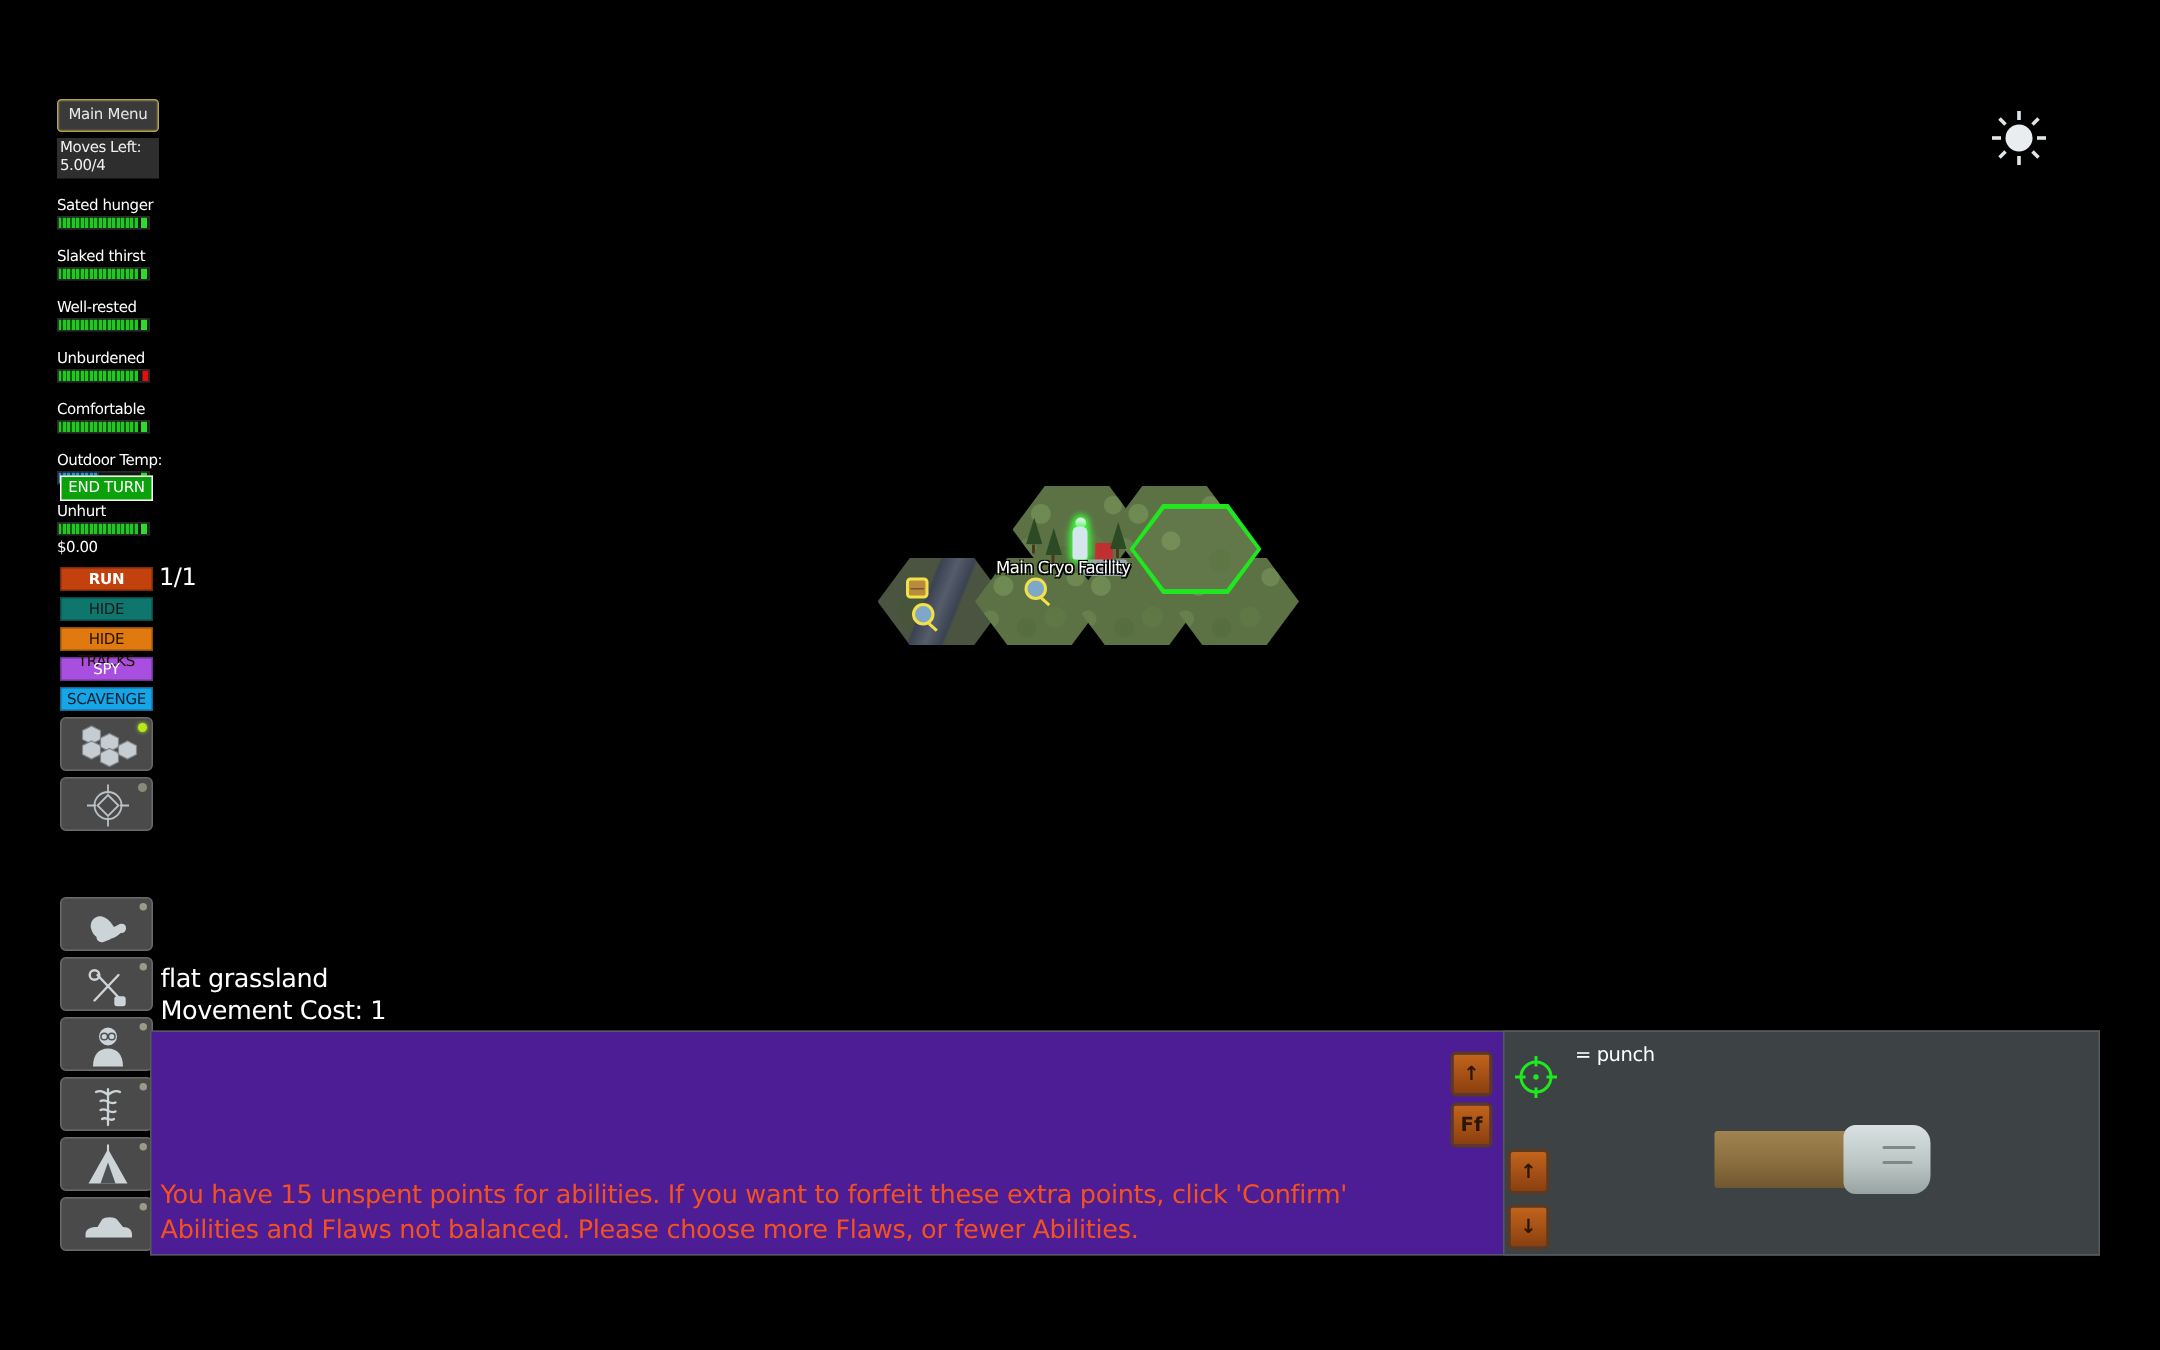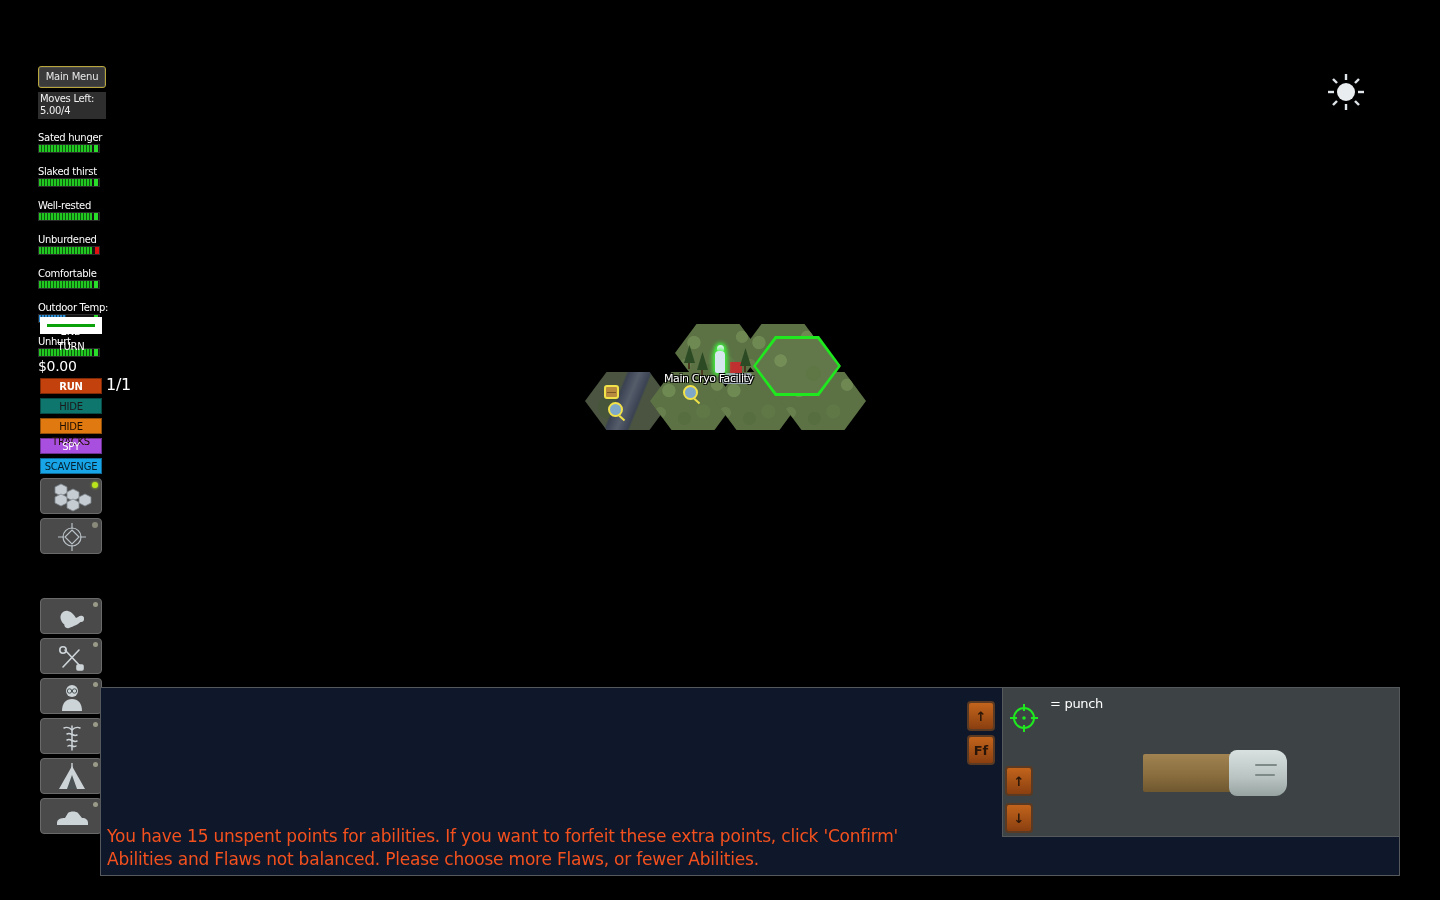--- a/index.html
+++ b/index.html
@@ -94,34 +94,34 @@
     position: absolute;
     top: 0; bottom: 0;
     width: 4px;
     background: #2bdd2b;
   }
 
   .stat-marker.red { background: #e01010; }
 
   #money-text {
     color: #ffffff;
-    font-size: 14px;
+    font-size: 10px;
     line-height: 14px;
     margin-top: 2px;
     letter-spacing: -0.3px;
   }
 
   #end-turn-button {
     position: absolute;
     left: 40px;
     top: 317px;
     width: 62px;
     height: 17px;
     background: #0aa10a;
-    border: 7px solid #ffffff;
+    border: 1px solid #ffffff;
     color: #ffffff;
     font-size: 10px;
     line-height: 15px;
     text-align: center;
     letter-spacing: -0.2px;
     cursor: pointer;
   }
 
   
   #action-buttons {
@@ -385,22 +385,22 @@
     line-height: 21px;
     letter-spacing: -0.3px;
   }
 
   
   #message-log {
     position: absolute;
     left: 100px;
     top: 687px;
     width: 1300px;
-    height: 189px;
-    background: #0f172a;
+    height: 150px;
+    background: #4c1d95;
     border: 1px solid #55595c;
   }
 
   #message-lines {
     position: absolute;
     left: 6px;
     bottom: 4px;
     width: 860px;
   }
 
@@ -730,20 +730,24 @@
         <path d="M20 32 L20 38"></path>
       <path d="M2 20 L8 20"></path>
         <path d="M32 20 L38 20"></path>
       <path d="M7 7 L11 11"></path>
         <path d="M29 29 L33 33"></path>
       <path d="M33 7 L29 11"></path>
         <path d="M11 29 L7 33"></path>
     </g>
   </svg>
 
+  <div id="terrain-info">
+    <div>flat grassland</div>
+    <div>Movement Cost: 1</div>
+  </div>
 
   <div id="message-log">
     <div id="message-lines">
         <div class="log-line warn">You have 15 unspent points for abilities. If you want to forfeit these extra points, click 'Confirm'</div>
         <div class="log-line warn">Abilities and Flaws not balanced. Please choose more Flaws, or fewer Abilities.</div>
       </div>
   </div>
 
   <div class="orange-btn" id="log-scroll-up">
     <span class="glyph">↑</span>

